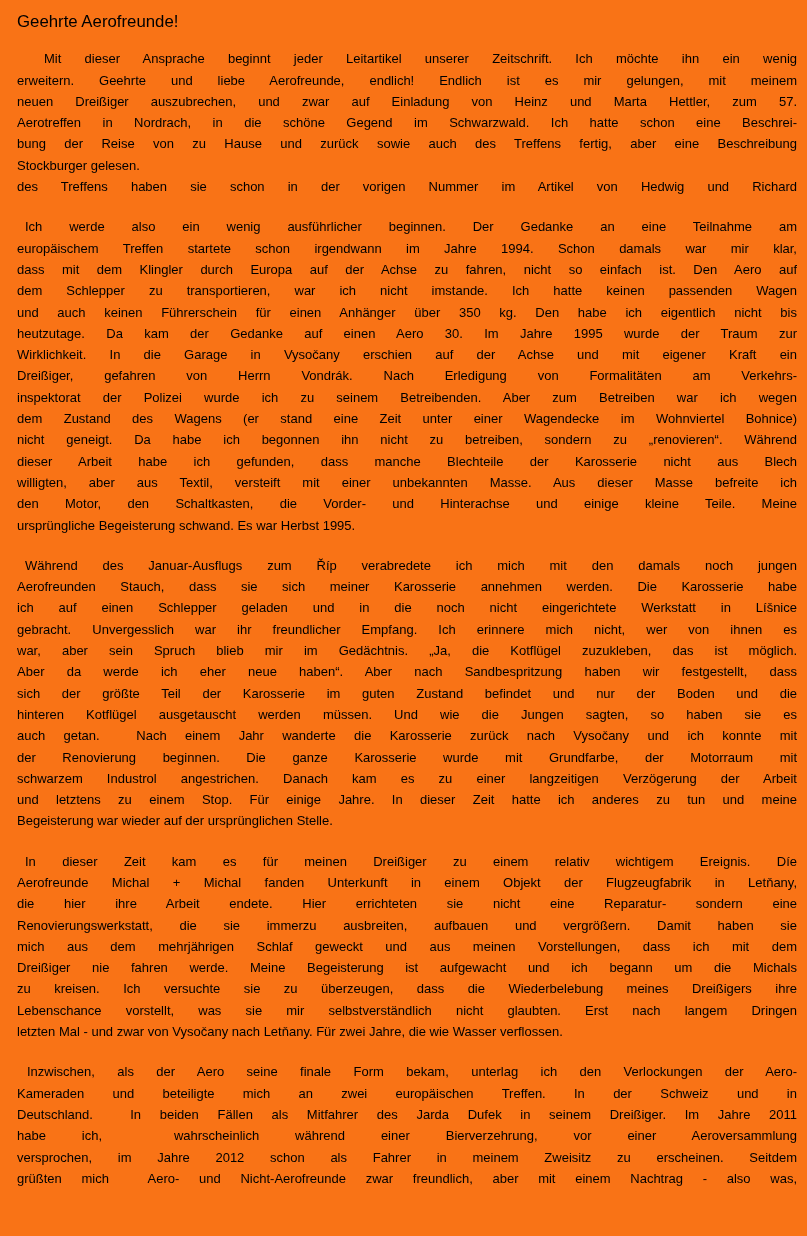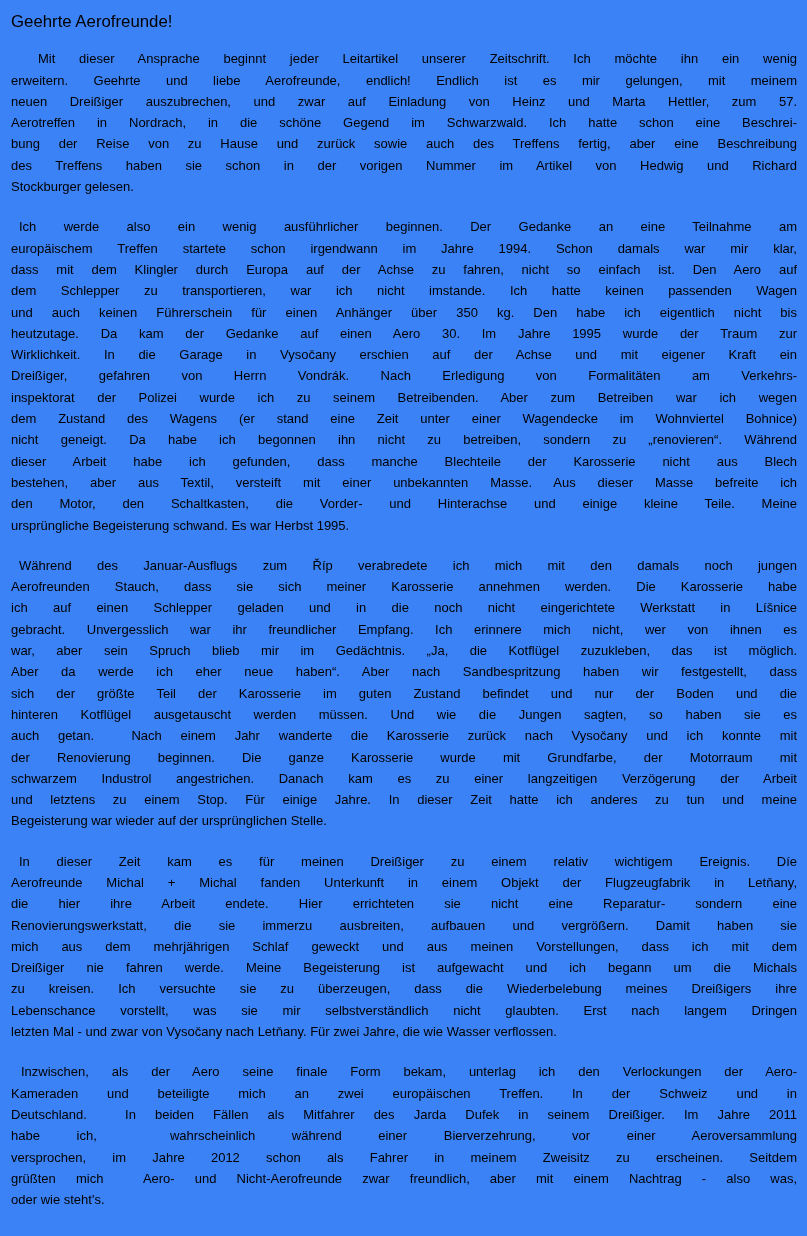--- a/index.html
+++ b/index.html
@@ -11,22 +11,22 @@
     width: 807px;
     height: 1236px;
     overflow: hidden;
     color: #000000;
     font-family: "Liberation Sans", "DejaVu Sans", sans-serif;
   }
   .page {
     box-sizing: border-box;
     width: 807px;
     height: 1236px;
-    padding: 11px 10px 0 11px;
-    background: #3b82f6;
+    padding: 11px 10px 0 17px;
+    background: #f97316;
   }
   .heading {
     margin: 0 0 16px 0;
     font-size: 16.8px;
     font-weight: normal;
     line-height: 21.3px;
     white-space: pre-wrap;
   }
   .para {
     margin: 0 0 19px 0;
@@ -51,37 +51,37 @@
 
 <div class="page">
   <h1 class="heading">Geehrte Aerofreunde!</h1>
   <div id="paragraphs">
       <div class="para">
         <div class="line" style="text-indent: 27px;">Mit dieser Ansprache beginnt jeder Leitartikel unserer Zeitschrift. Ich möchte ihn ein wenig</div>
         <div class="line">erweitern. Geehrte und liebe Aerofreunde, endlich! Endlich ist es mir gelungen, mit meinem</div>
         <div class="line">neuen Dreißiger auszubrechen, und zwar auf Einladung von Heinz und Marta Hettler, zum 57.</div>
         <div class="line">Aerotreffen in Nordrach, in die schöne Gegend im Schwarzwald. Ich hatte schon eine Beschrei-</div>
         <div class="line">bung der Reise von zu Hause und zurück sowie auch des Treffens fertig, aber eine Beschreibung</div>
+        <div class="line last">Stockburger gelesen.</div>
         <div class="line">des Treffens haben sie schon in der vorigen Nummer im Artikel von Hedwig und Richard</div>
-        <div class="line last">Stockburger gelesen.</div>
       </div>
       <div class="para">
         <div class="line" style="text-indent: 8px;">Ich werde also ein wenig ausführlicher beginnen. Der Gedanke an eine Teilnahme am</div>
         <div class="line">europäischem Treffen startete schon irgendwann im Jahre 1994. Schon damals war mir klar,</div>
         <div class="line">dass mit dem Klingler durch Europa auf der Achse zu fahren, nicht so einfach ist. Den Aero auf</div>
         <div class="line">dem Schlepper zu transportieren, war ich nicht imstande. Ich hatte keinen passenden Wagen</div>
         <div class="line">und auch keinen Führerschein für einen Anhänger über 350 kg. Den habe ich eigentlich nicht bis</div>
         <div class="line">heutzutage. Da kam der Gedanke auf einen Aero 30. Im Jahre 1995 wurde der Traum zur</div>
         <div class="line">Wirklichkeit. In die Garage in Vysočany erschien auf der Achse und mit eigener Kraft ein</div>
         <div class="line">Dreißiger, gefahren von Herrn Vondrák. Nach Erledigung von Formalitäten am Verkehrs-</div>
         <div class="line">inspektorat der Polizei wurde ich zu seinem Betreibenden. Aber zum Betreiben war ich wegen</div>
         <div class="line">dem Zustand des Wagens (er stand eine Zeit unter einer Wagendecke im Wohnviertel Bohnice)</div>
         <div class="line">nicht geneigt. Da habe ich begonnen ihn nicht zu betreiben, sondern zu „renovieren“. Während</div>
         <div class="line">dieser Arbeit habe ich gefunden, dass manche Blechteile der Karosserie nicht aus Blech</div>
-        <div class="line">bestehen, aber aus Textil, versteift mit einer unbekannten Masse. Aus dieser Masse befreite ich</div>
+        <div class="line">willigten, aber aus Textil, versteift mit einer unbekannten Masse. Aus dieser Masse befreite ich</div>
         <div class="line">den Motor, den Schaltkasten, die Vorder- und Hinterachse und einige kleine Teile. Meine</div>
         <div class="line last">ursprüngliche Begeisterung schwand. Es war Herbst 1995.</div>
       </div>
       <div class="para">
         <div class="line" style="text-indent: 8px;">Während des Januar-Ausflugs zum Říp verabredete ich mich mit den damals noch jungen</div>
         <div class="line">Aerofreunden Stauch, dass sie sich meiner Karosserie annehmen werden. Die Karosserie habe</div>
         <div class="line">ich auf einen Schlepper geladen und in die noch nicht eingerichtete Werkstatt in Líšnice</div>
         <div class="line">gebracht. Unvergesslich war ihr freundlicher Empfang. Ich erinnere mich nicht, wer von ihnen es</div>
         <div class="line">war, aber sein Spruch blieb mir im Gedächtnis. „Ja, die Kotflügel zuzukleben, das ist möglich.</div>
         <div class="line">Aber da werde ich eher neue haben“. Aber nach Sandbespritzung haben wir festgestellt, dass</div>
@@ -104,16 +104,15 @@
         <div class="line">Lebenschance vorstellt, was sie mir selbstverständlich nicht glaubten. Erst nach langem Dringen</div>
         <div class="line last">letzten Mal - und zwar von Vysočany nach Letňany. Für zwei Jahre, die wie Wasser verflossen.</div>
       </div>
       <div class="para">
         <div class="line" style="text-indent: 10px;">Inzwischen, als der Aero seine finale Form bekam, unterlag ich den Verlockungen der Aero-</div>
         <div class="line">Kameraden und beteiligte mich an zwei europäischen Treffen. In der Schweiz und in</div>
         <div class="line">Deutschland.  In beiden Fällen als Mitfahrer des Jarda Dufek in seinem Dreißiger. Im Jahre 2011</div>
         <div class="line">habe ich,  wahrscheinlich während einer Bierverzehrung, vor einer Aeroversammlung</div>
         <div class="line">versprochen, im Jahre 2012 schon als Fahrer in meinem Zweisitz zu erscheinen. Seitdem</div>
         <div class="line">grüßten mich  Aero- und Nicht-Aerofreunde zwar freundlich, aber mit einem Nachtrag - also was,</div>
-        <div class="line last">oder wie steht's.</div>
       </div>
     </div>
 </div>
 
 </body></html>

